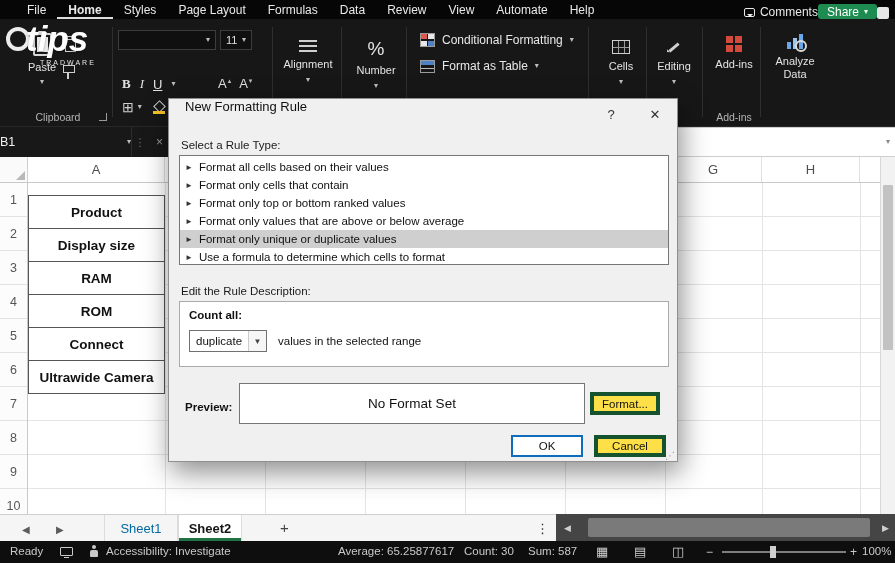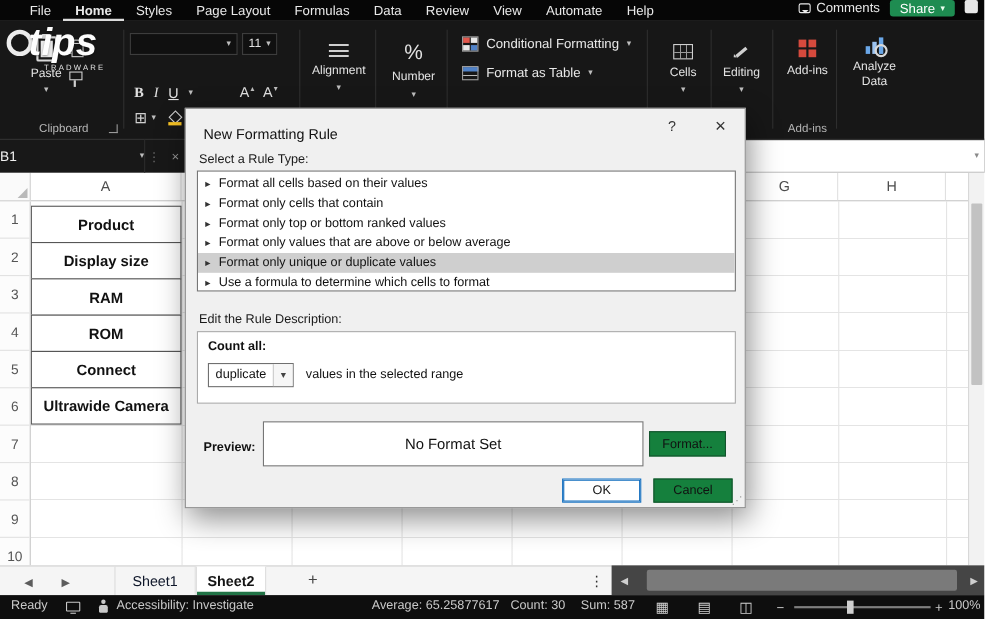--- a/index.html
+++ b/index.html
@@ -4,21 +4,21 @@
 <style>
 *{margin:0;padding:0;box-sizing:border-box}
 html,body{width:895px;height:563px}
 body{font-family:"Liberation Sans",sans-serif;position:relative;overflow:hidden;background:#fff}
 
 
 .menubar{position:absolute;left:0;top:0;width:895px;height:19px;background:#060606;display:flex;align-items:center;justify-content:space-between;color:#e9e9e9;font-size:12px;z-index:20}
 .mtabs{display:flex;height:100%;align-items:center;padding-left:16px}
 .mtab{padding:8px 11px;height:100%;display:flex;align-items:center;white-space:nowrap}
 .mtab.active{font-weight:bold;box-shadow:inset 0 -2px 0 #dcdcdc}
-.mright{display:flex;align-items:flex-start;gap:9px;padding-right:6px;height:100%}
+.mright{display:flex;align-items:flex-end;padding-right:6px;height:100%}
 .comments{display:flex;align-items:center;gap:5px}
 .cicon{width:11px;height:9px;border:1px solid #e9e9e9;border-radius:2px;position:relative;display:inline-block}
 .cicon::after{content:"";position:absolute;left:2px;bottom:-4px;border:3px solid transparent;border-top-color:#e9e9e9}
 .share{display:flex;align-items:center;gap:5px;background:#1e8c51;border-radius:3px;padding:0 9px;height:15px;color:#fff}
 .shdd{font-size:8px;color:#eaffee}
 .avatar{width:12px;height:12px;background:#e6e6e6;border-radius:2px;display:inline-block}
 
 
 .ribbon{position:absolute;left:0;top:19px;width:895px;height:108px;background:#171717;color:#dcdcdc;z-index:5;border-bottom:1px solid #262626}
 .rsep{position:absolute;top:8px;height:90px;width:1px;background:#2e2e2e}
@@ -85,54 +85,54 @@
 .chead{position:absolute;top:0;height:25px;display:flex;align-items:center;justify-content:center;font-size:13px;color:#4d4d4d;border-right:1px solid #e0e0e0}
 .rowhdr{position:absolute;left:0;top:183px;width:28px;height:331px;background:#fcfcfc;border-right:1px solid #c8c8c8;z-index:2;overflow:hidden}
 .rnum{height:34px;display:flex;align-items:center;justify-content:center;font-size:12.5px;color:#555;border-bottom:1px solid #e2e2e2}
 .grid{position:absolute;left:28px;top:183px;width:852px;height:331px;z-index:1;background-color:#fff;background-image:
  linear-gradient(#e4e4e4,#e4e4e4),linear-gradient(#e4e4e4,#e4e4e4),linear-gradient(#e4e4e4,#e4e4e4),linear-gradient(#e4e4e4,#e4e4e4),
  linear-gradient(#e4e4e4,#e4e4e4),linear-gradient(#e4e4e4,#e4e4e4),linear-gradient(#e4e4e4,#e4e4e4),linear-gradient(#e4e4e4,#e4e4e4),
  repeating-linear-gradient(to bottom,transparent 0 33px,#e4e4e4 33px 34px);
  background-repeat:no-repeat;
  background-size:1px 331px,1px 331px,1px 331px,1px 331px,1px 331px,1px 331px,1px 331px,1px 331px,100% 100%;
  background-position:137px 0,237px 0,337px 0,437px 0,537px 0,637px 0,734px 0,832px 0,0 0}
-.acells{position:absolute;left:0;top:4px;width:137px}
+.acells{position:absolute;left:0;top:12px;width:137px}
 .acell{height:34px;margin-top:-1px;border:1px solid #565656;display:flex;align-items:center;justify-content:center;font-weight:bold;font-size:13.5px;color:#111;background:#fff;white-space:nowrap}
 .acell:first-child{margin-top:0}
 .vscroll{position:absolute;left:880px;top:157px;width:15px;height:357px;background:#f2f2f2;border-left:1px solid #d8d8d8;z-index:3}
 .vthumb{position:absolute;left:2px;top:28px;width:10px;height:165px;background:#c2c2c2;border-radius:1px}
 
 
 .dlg{position:absolute;left:168px;top:98px;width:510px;height:364px;background:#f0f0f0;border:1px solid #8f8f8f;box-shadow:3px 10px 26px rgba(0,0,0,.45);z-index:60;color:#111;font-size:11.5px}
-.dlg-title{position:absolute;left:0;top:0;width:100%;height:30px;display:flex;align-items:flex-end}
+.dlg-title{position:absolute;left:0;top:0;width:100%;height:30px;display:flex;align-items:flex-start}
 .dlg-title-text{padding-left:16px;font-size:13px;flex:1}
 .dlg-help,.dlg-close{width:44px;height:100%;display:flex;align-items:center;justify-content:center;font-size:13px;color:#333}
 .dlg-label{position:absolute;color:#1a1a1a}
 .rulelist{position:absolute;left:10px;top:56px;width:490px;height:110px;background:#fff;border:1px solid #767676;padding-top:2px;overflow:hidden}
 .ruleitem{height:18px;display:flex;align-items:center;padding-left:5px;gap:6px;white-space:nowrap}
 .ruleitem.selected{background:#cfcfcf}
 .rule-arrow{font-size:8px;color:#333}
 .descbox{position:absolute;left:10px;top:202px;width:490px;height:66px;background:#fff;border:1px solid #aaa}
 .fa-label{position:absolute;left:9px;top:7px;font-weight:bold}
 .combo{position:absolute;left:9px;top:28px;width:78px;height:22px;background:#fff;border:1px solid #707070;display:flex;align-items:stretch}
 .combo-text{flex:1;display:flex;align-items:center;padding-left:6px}
 .combo-btn{width:18px;border-left:1px solid #cbcbcb;display:flex;align-items:center;justify-content:center;font-size:8px;color:#444;background:#f6f6f6}
 .scope-suffix{position:absolute;left:98px;top:33px}
 .preview-label{position:absolute;left:16px;top:302px;font-weight:bold}
 .previewbox{position:absolute;left:70px;top:284px;width:346px;height:41px;background:#fff;border:1px solid #767676;display:flex;align-items:center;justify-content:center;font-size:13.5px}
-.btn{position:absolute;display:flex;align-items:center;justify-content:center;background:#15803d;border:1px solid #14532d}
+.btn{position:absolute;display:flex;align-items:center;justify-content:center;background:#fde047;border:4px solid #14532d}
 .btn-format{left:421px;top:293px;width:70px;height:23px}
 .btn-ok{left:342px;top:336px;width:72px;height:22px;background:#fff;border:1px solid #0f6cbd;box-shadow:inset 0 0 0 1px #0f6cbd}
 .btn-cancel{left:425px;top:336px;width:72px;height:22px}
 .dlg-grip{position:absolute;right:2px;bottom:0;color:#9a9a9a;font-size:10px}
 
 
 .tabbar{position:absolute;left:0;top:514px;width:895px;height:27px;background:#f5f5f5;border-top:1px solid #cfcfcf;z-index:3;font-size:13px}
 .tnav-arrow{position:absolute;top:9px;font-size:10px;color:#5c5c5c}
-.sheettab{position:absolute;top:0;height:26px;display:flex;align-items:center;justify-content:center;color:#0f172a;border-left:1px solid #dcdcdc;border-right:1px solid #dcdcdc}
+.sheettab{position:absolute;top:0;height:26px;display:flex;align-items:center;justify-content:center;color:#0369a1;border-left:1px solid #dcdcdc;border-right:1px solid #dcdcdc}
 .sheettab.active{background:#fff;font-weight:bold;color:#141414;box-shadow:inset 0 -3px 0 #217346}
 .addsheet{position:absolute;left:280px;top:4px;font-size:15px;color:#444}
 .tabmenu{position:absolute;left:536px;top:6px;color:#2e2e2e}
 .hscroll{position:absolute;left:556px;top:514px;width:339px;height:27px;background:#454545;z-index:4}
 .hthumb{position:absolute;left:32px;width:282px;top:4px;height:19px;background:#7a7a7a;border-radius:2px}
 .harrow{position:absolute;color:#cfcfcf;font-size:9px;top:9px}
 
 
 .statusbar{position:absolute;left:0;top:541px;width:895px;height:22px;background:#0e0e0e;color:#c9c9c9;font-size:11.5px;z-index:5}
 .sb{position:absolute;top:4px;white-space:nowrap}

